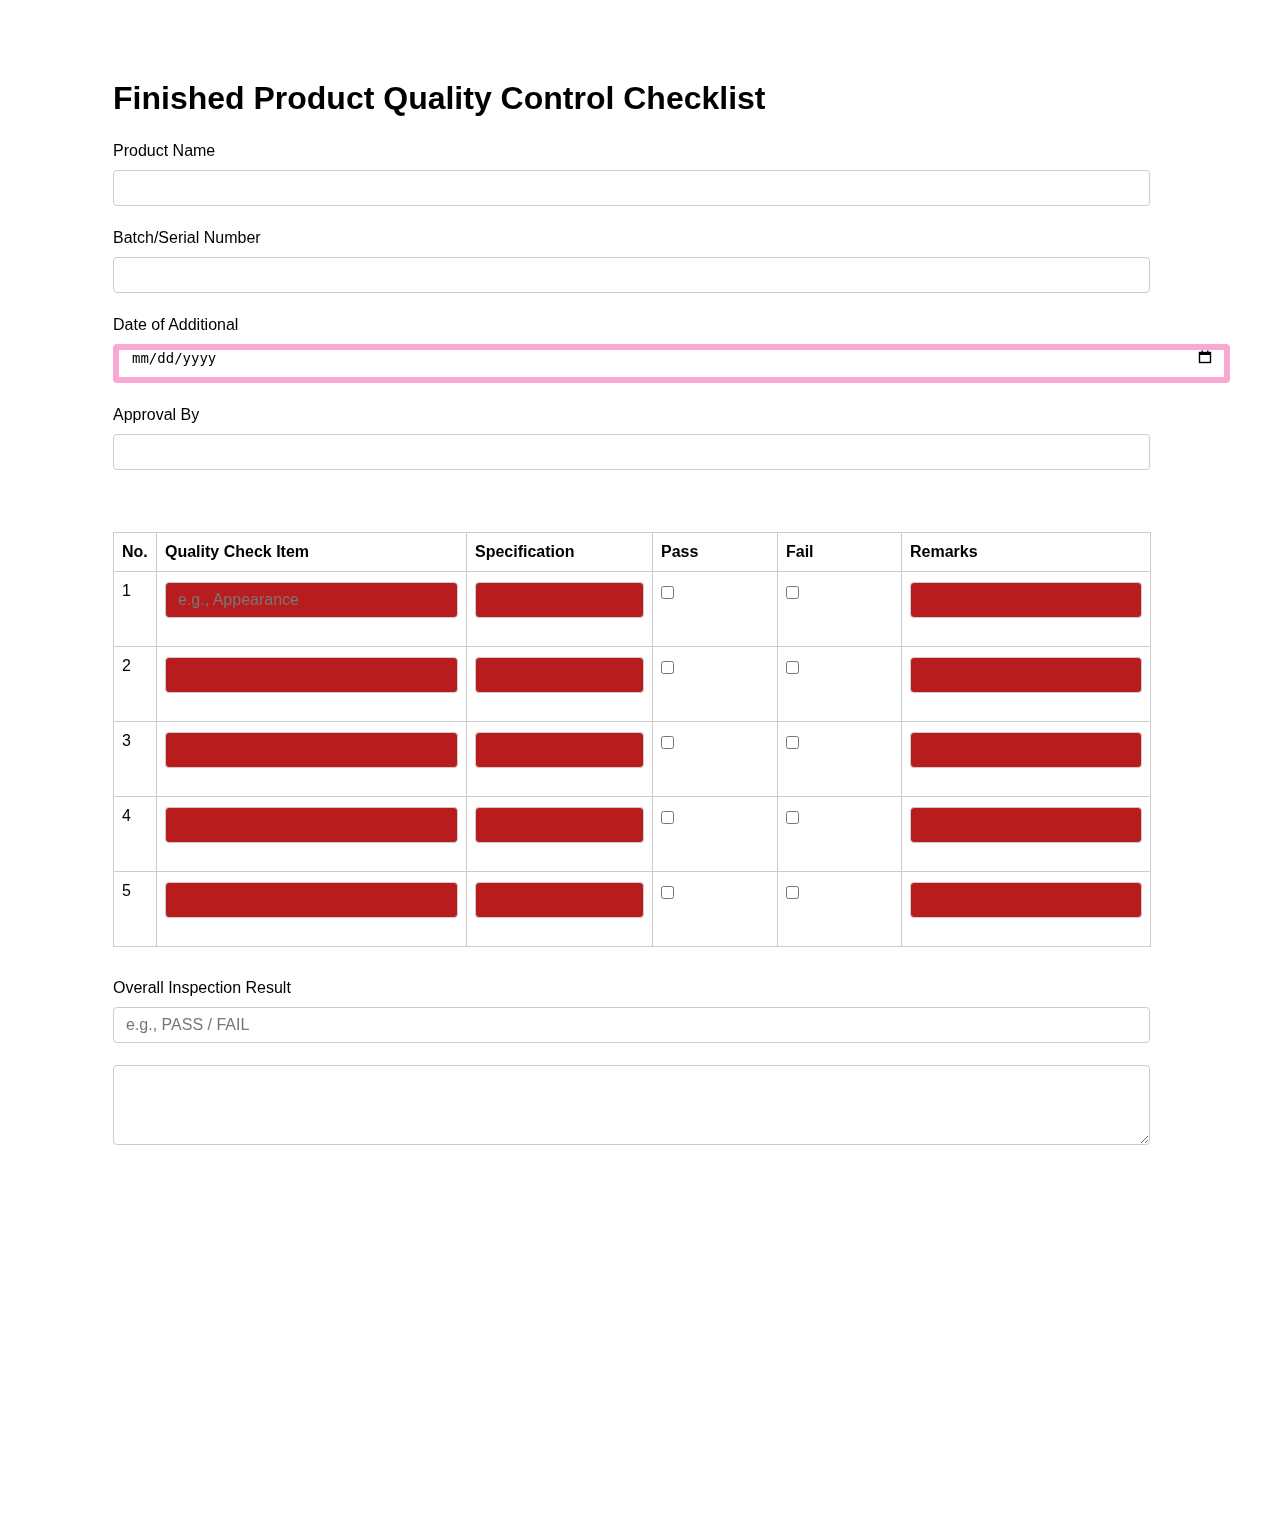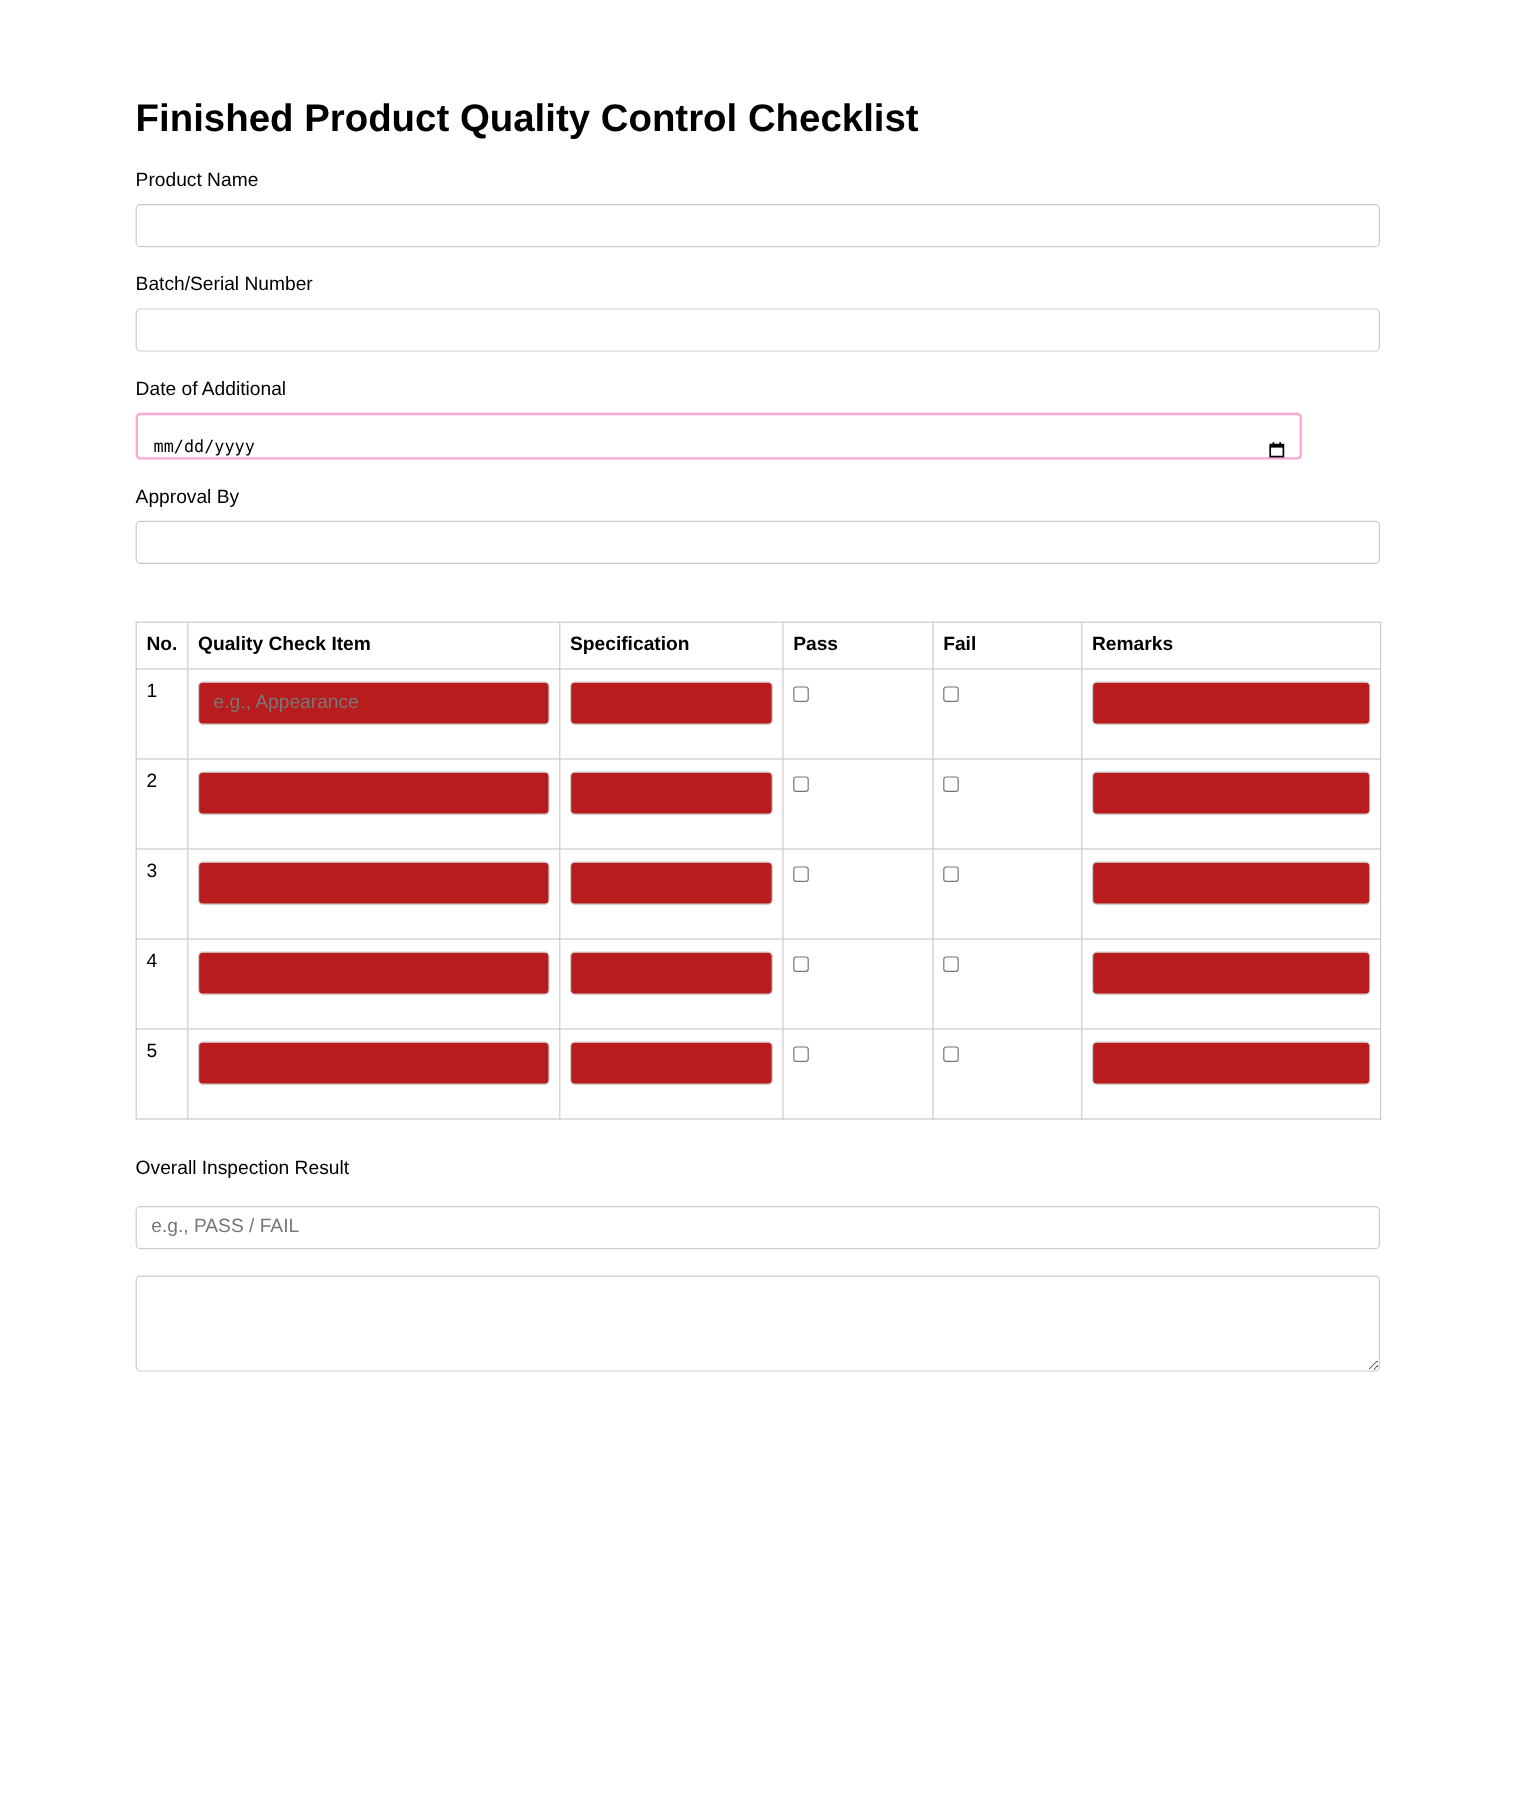--- a/index.html
+++ b/index.html
@@ -15,35 +15,35 @@
   }
   .field-label { display: block; font-size: 16px; line-height: 20px; margin: 0; }
   .text-input {
     box-sizing: border-box; width: 1037px; height: 36px;
     border: 1px solid #cccccc; border-radius: 4px;
     font-family: "Liberation Sans", sans-serif; font-size: 16px;
     padding: 0 12px; background: #fff; color: #000; outline: none; display: block;
   }
   .text-input::placeholder { color: #777; }
   .date-input {
-    box-sizing: border-box; width: 972px; height: 39px;
-    border: 2px solid #f9a8d4; border-radius: 4px; background: #fff;
-    display: flex; align-items: flex-end; justify-content: space-between;
+    box-sizing: border-box; width: 1117px; height: 39px;
+    border: 6px solid #f9a8d4; border-radius: 4px; background: #fff;
+    display: flex; align-items: flex-start; justify-content: space-between;
     padding: 0 13px 0 13px;
   }
   .date-text { font-family: "DejaVu Sans Mono", "Liberation Mono", monospace; font-size: 14px; color: #000; }
   .cal-icon { width: 13px; height: 13px; position: relative; cursor: pointer; }
   .textarea {
     box-sizing: border-box; width: 1037px; height: 80px;
     border: 1px solid #cccccc; border-radius: 4px; resize: vertical;
     font-family: "Liberation Sans", sans-serif; font-size: 16px; padding: 8px 12px; display: block;
   }
   table.qc {
     border-collapse: collapse; width: 1037px; table-layout: fixed;
-    margin-top: 48px;
+    margin-top: 62px;
   }
   table.qc th, table.qc td {
     border: 1px solid #cccccc; text-align: left; vertical-align: top;
     padding: 8px; font-size: 16px;
   }
   table.qc th { font-weight: bold; height: 22px; line-height: 22px; padding: 8px 8px 8px 8px; }
   table.qc td { height: 56px; padding: 10px 8px 8px 8px; line-height: 18px; }
   table.qc td.num { padding-top: 10px; }
   .cell-input {
     box-sizing: border-box; width: 100%; height: 36px;
@@ -203,20 +203,20 @@
           </td>
         <td>
             <input type="text" class="cell-input" value="" style="">
           </td>
       </tr>
     </tbody>
   </table>
 
   <div style="margin-top:31px">
     <label class="field-label">Overall Inspection Result</label>
-    <input type="text" class="text-input" style="margin-top: 21px;" placeholder="e.g., PASS / FAIL">
+    <input type="text" class="text-input" style="margin-top: 9px;" placeholder="e.g., PASS / FAIL">
   </div>
 
   <div style="margin-top:22px">
     <textarea class="textarea" style="margin-top: 9px;"></textarea>
   </div>
 
 </div>
 
 </body></html>

